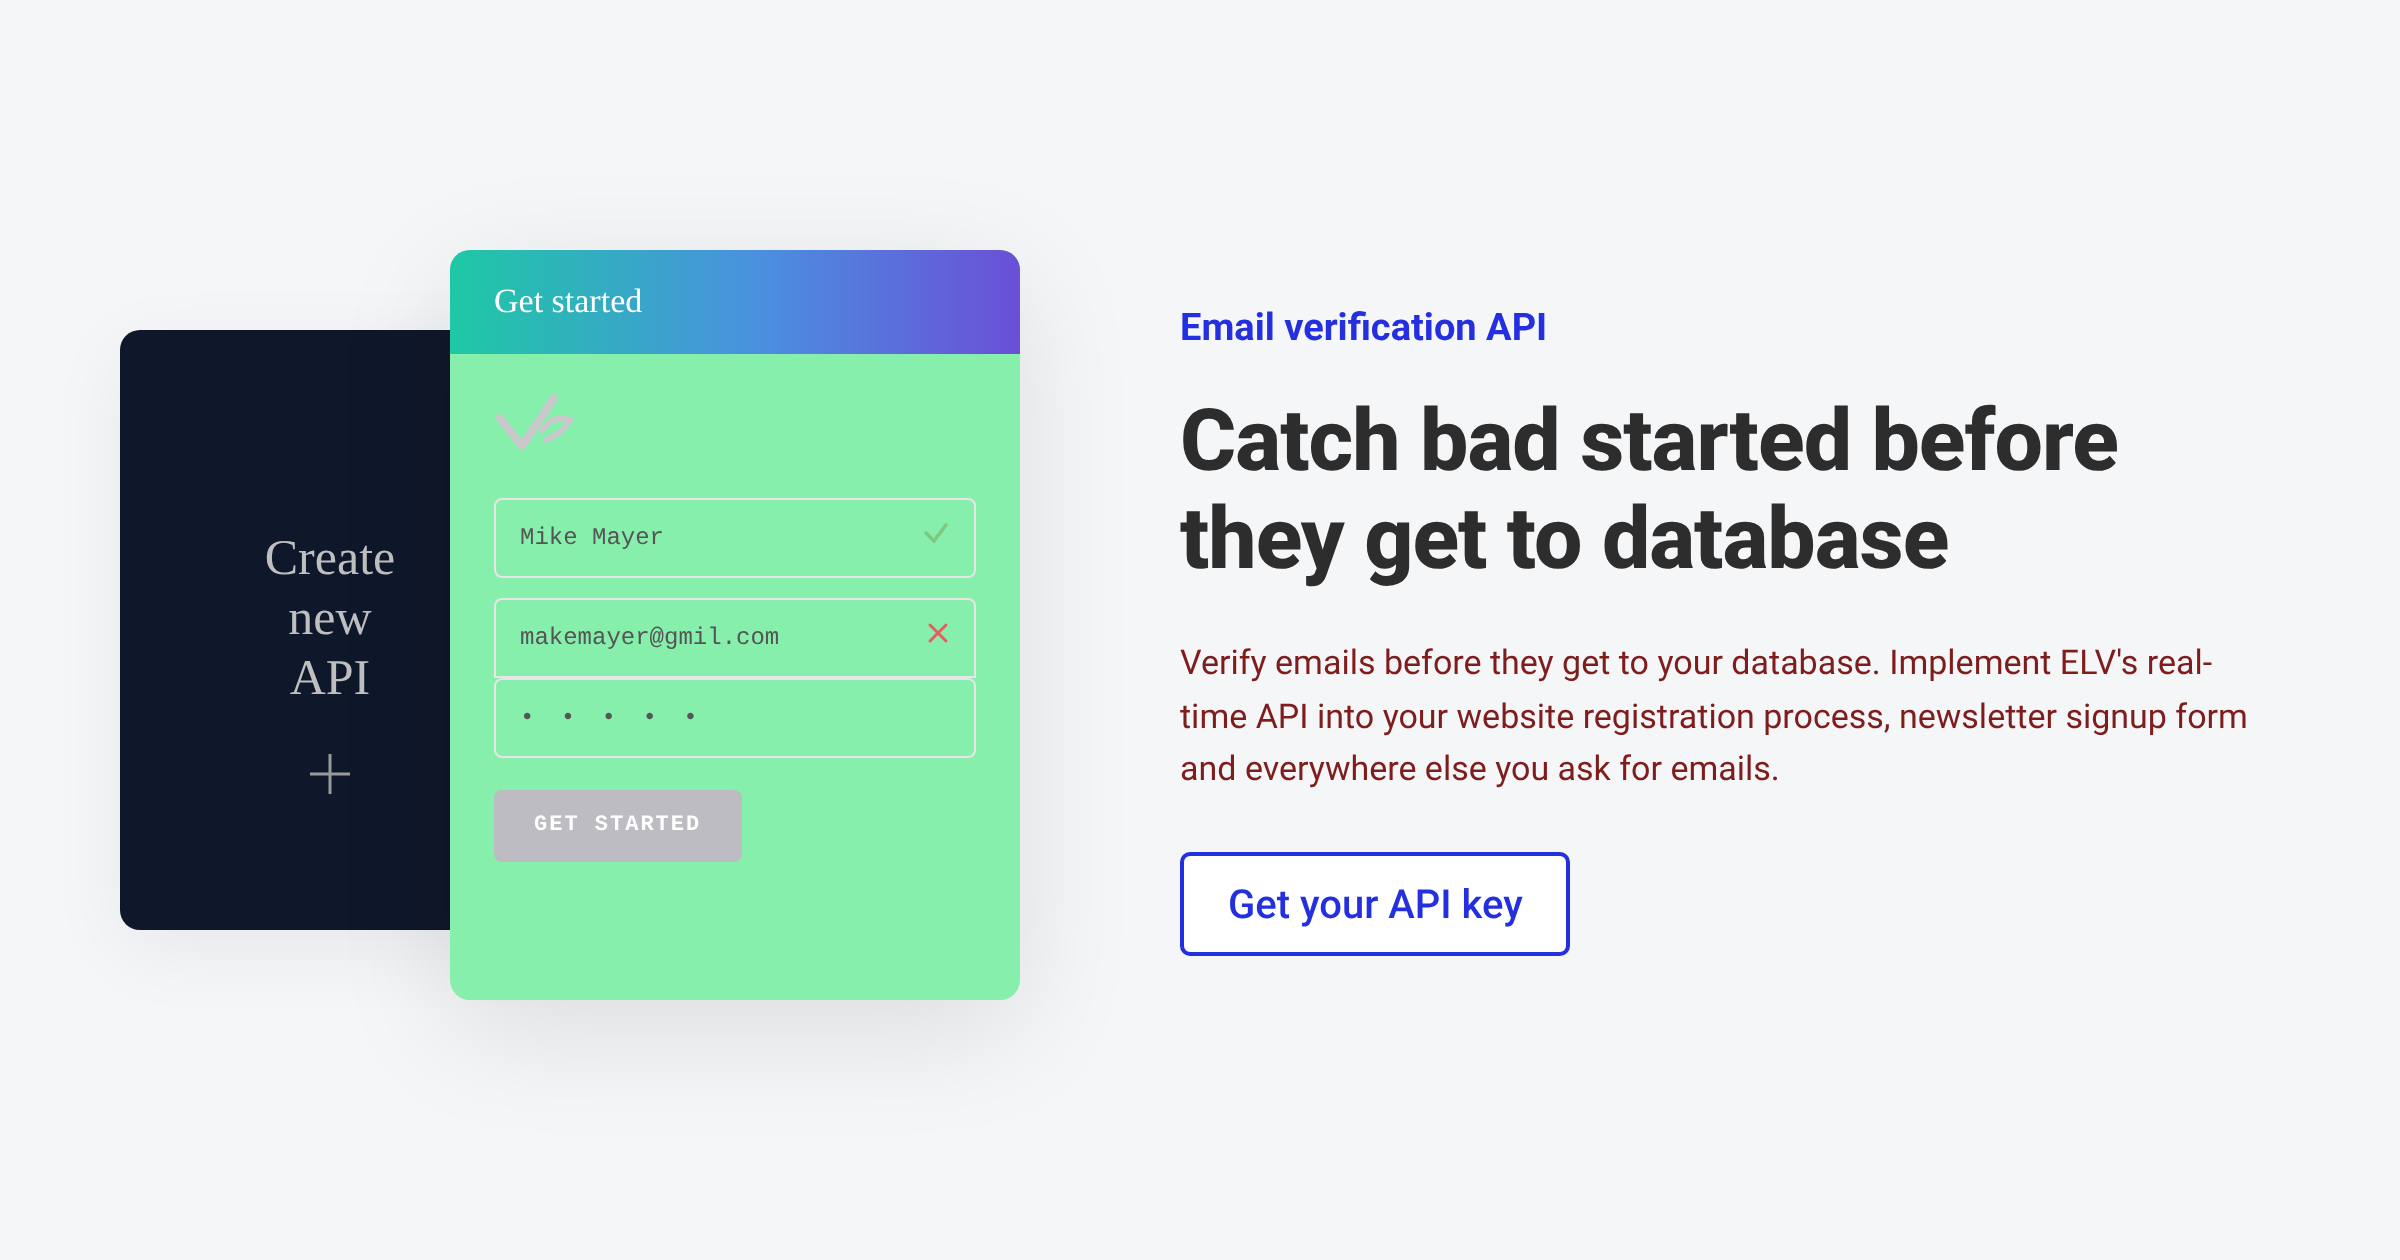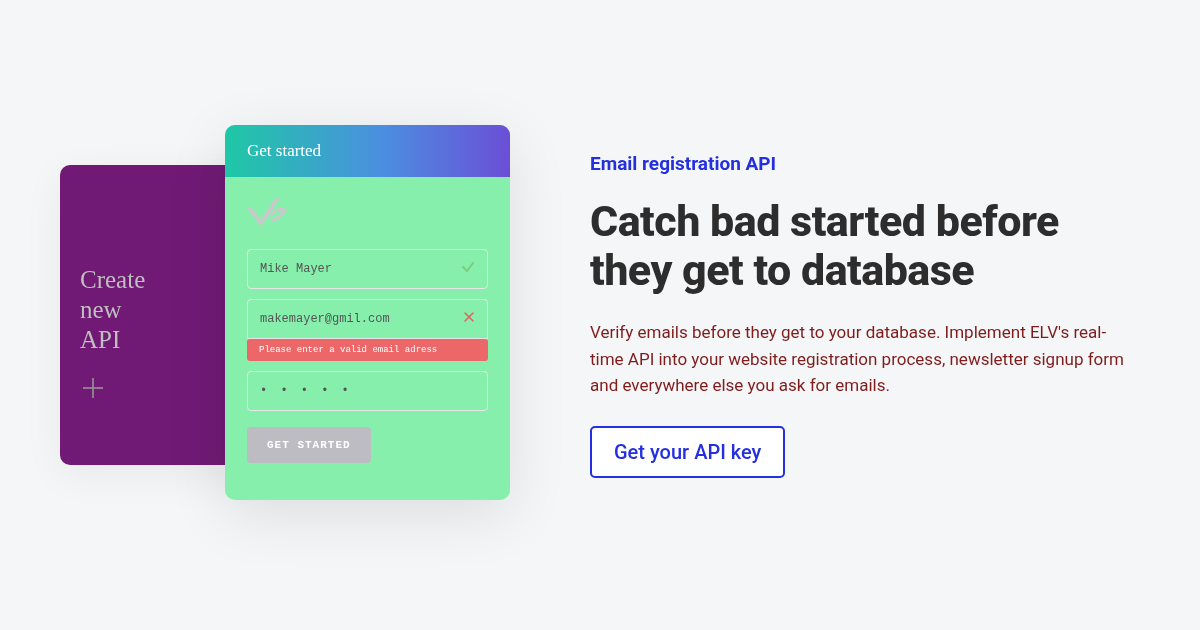--- a/index.html
+++ b/index.html
@@ -24,24 +24,25 @@
     width: 480px;
     height: 420px;
     flex-shrink: 0;
   }
   .back-card {
     position: absolute;
     left: 10px;
     top: 60px;
     width: 210px;
     height: 300px;
-    background: #701a75;
+    background: #0f172a;
     border-radius: 10px;
     box-shadow: 0 10px 40px rgba(0,0,0,0.06);
     padding: 100px 20px 0 20px;
+    text-align: center;
   }
   .back-card .back-text {
     color: #bfbfbf;
     font-size: 25px;
     line-height: 1.2;
     font-weight: 400;
     margin-bottom: 18px;
     font-family: Georgia, serif;
   }
   .plus-icon {
@@ -213,38 +214,35 @@
 
         <div class="field field-email">
           <span>makemayer@gmil.com</span>
           <span class="x-icon">
             <svg width="12" height="12" viewBox="0 0 12 12">
                 <path d="M2 2 L10 10 M10 2 L2 10" stroke="#e95c5c" stroke-width="1.5" stroke-linecap="round"></path>
               </svg>
           </span>
         </div>
 
-        <div class="error-banner">
-          <span>Please enter a valid email adress</span>
-        </div>
 
         <div class="field">
           <span class="password-dots">• • • • •</span>
         </div>
 
         <div class="get-started-btn">
           <span>GET STARTED</span>
         </div>
       </div>
     </div>
 
   </div>
 
   <div class="right-panel">
-    <div class="eyebrow">Email registration API</div>
+    <div class="eyebrow">Email verification API</div>
     <h1 class="headline">Catch bad started before they get to database</h1>
     <p class="description">Verify emails before they get to your database. Implement ELV's real-time API into your website registration process, newsletter signup form and everywhere else you ask for emails.</p>
     <div class="cta-button">
       <span>Get your API key</span>
     </div>
   </div>
 
 </div>
 
 </body></html>

